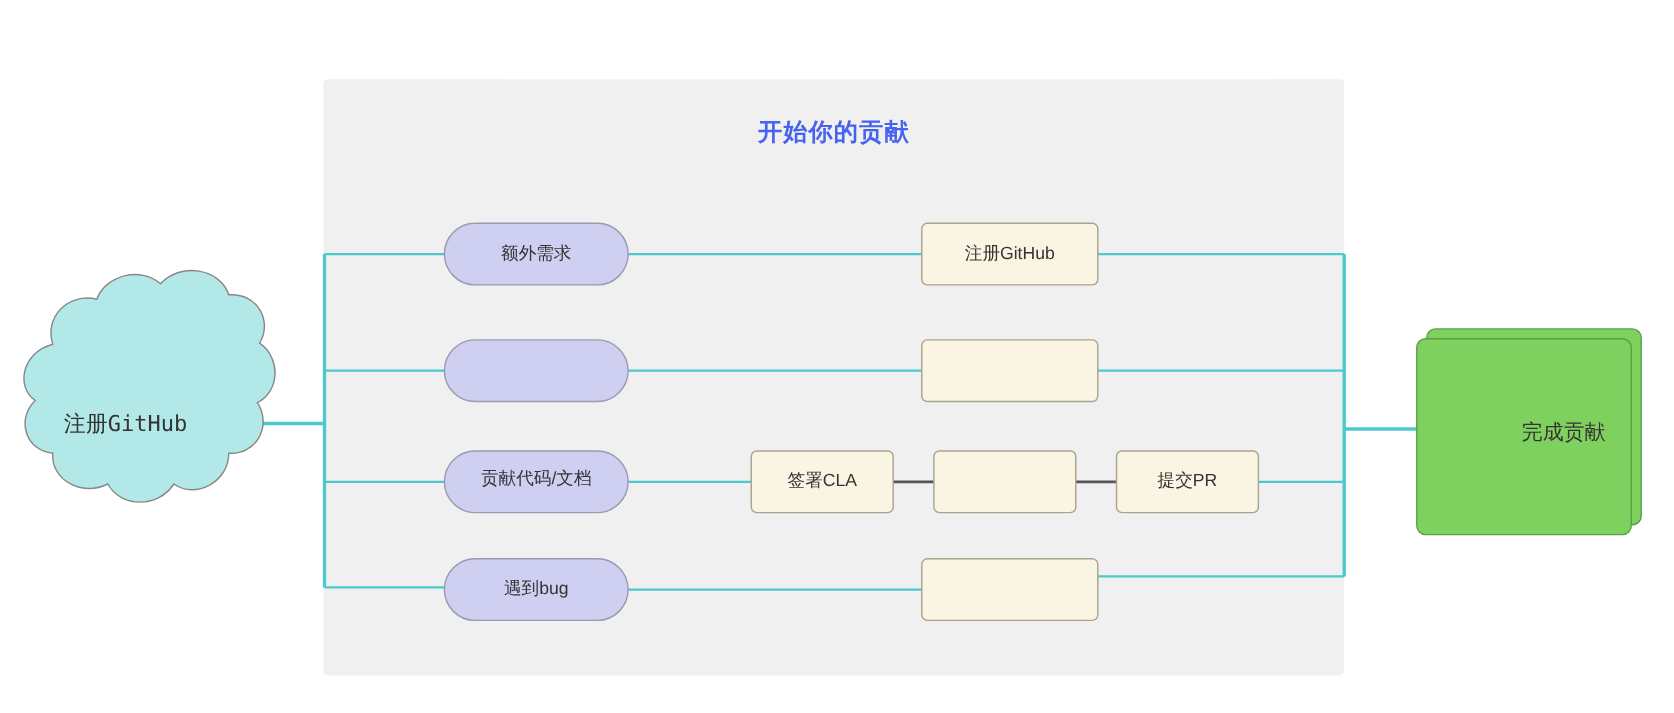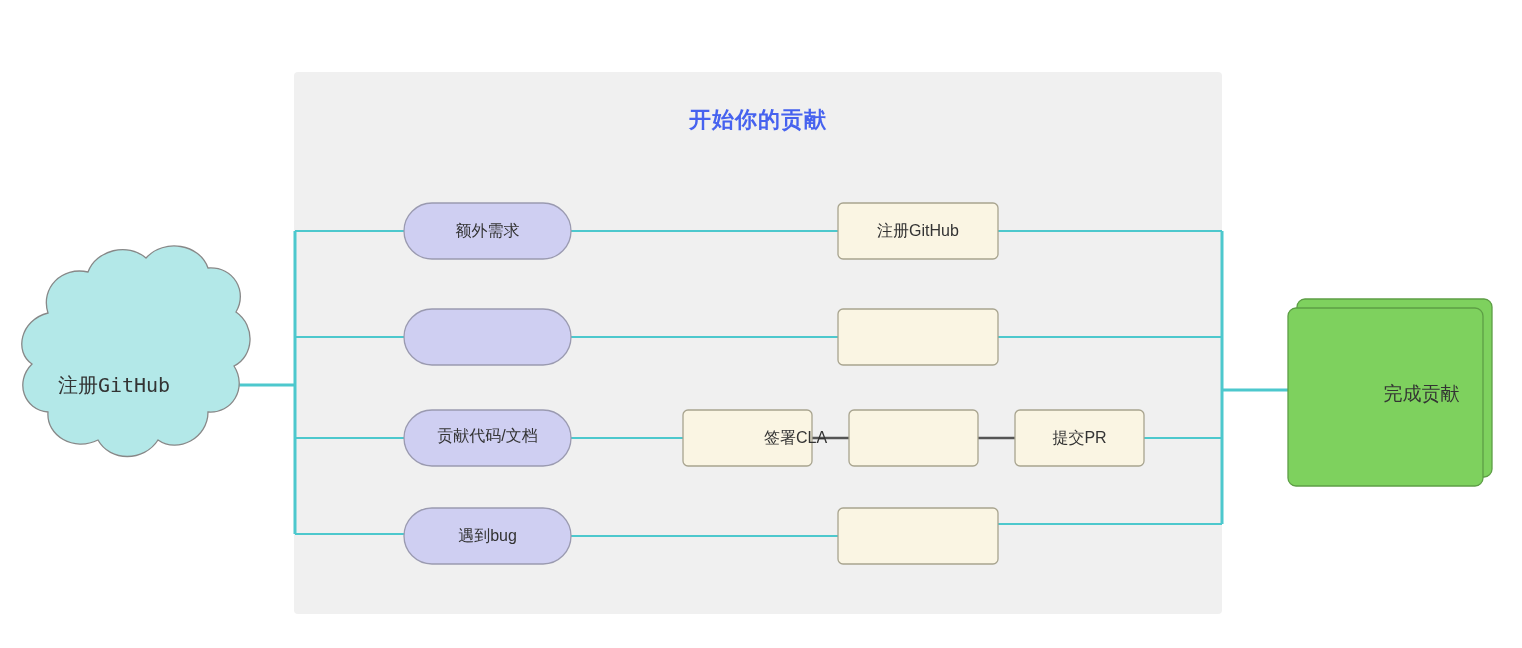--- a/index.html
+++ b/index.html
@@ -119,18 +119,18 @@
 
   <div class="title-text">开始你的贡献</div>
 
   <div class="node-label cloud-label">注册GitHub</div>
 
   <div class="node-label purple-label" style="left:404px;top:203px;width:167px;height:56px;">额外需求</div>
   <div class="node-label purple-label" style="left:404px;top:408px;width:167px;height:56px;text-align:center;">贡献代码/文档</div>
   <div class="node-label purple-label" style="left:404px;top:508px;width:167px;height:56px;">遇到bug</div>
 
   <div class="node-label cream-label" style="left:838px;top:203px;width:160px;height:56px;">注册GitHub</div>
-  <div class="node-label cream-label" style="left:683px;top:410px;width:129px;height:56px;margin-left:48px;">签署CLA</div>
+  <div class="node-label cream-label" style="left:683px;top:410px;width:129px;height:56px;">签署CLA</div>
   <div class="node-label cream-label" style="left:1015px;top:410px;width:129px;height:56px;text-align:center;">提交PR</div>
 
   <div class="node-label green-label" style="left:1288px;top:308px;width:195px;height:172px;margin-left:36px;">完成贡献</div>
 
 </div>
 
 </body></html>

